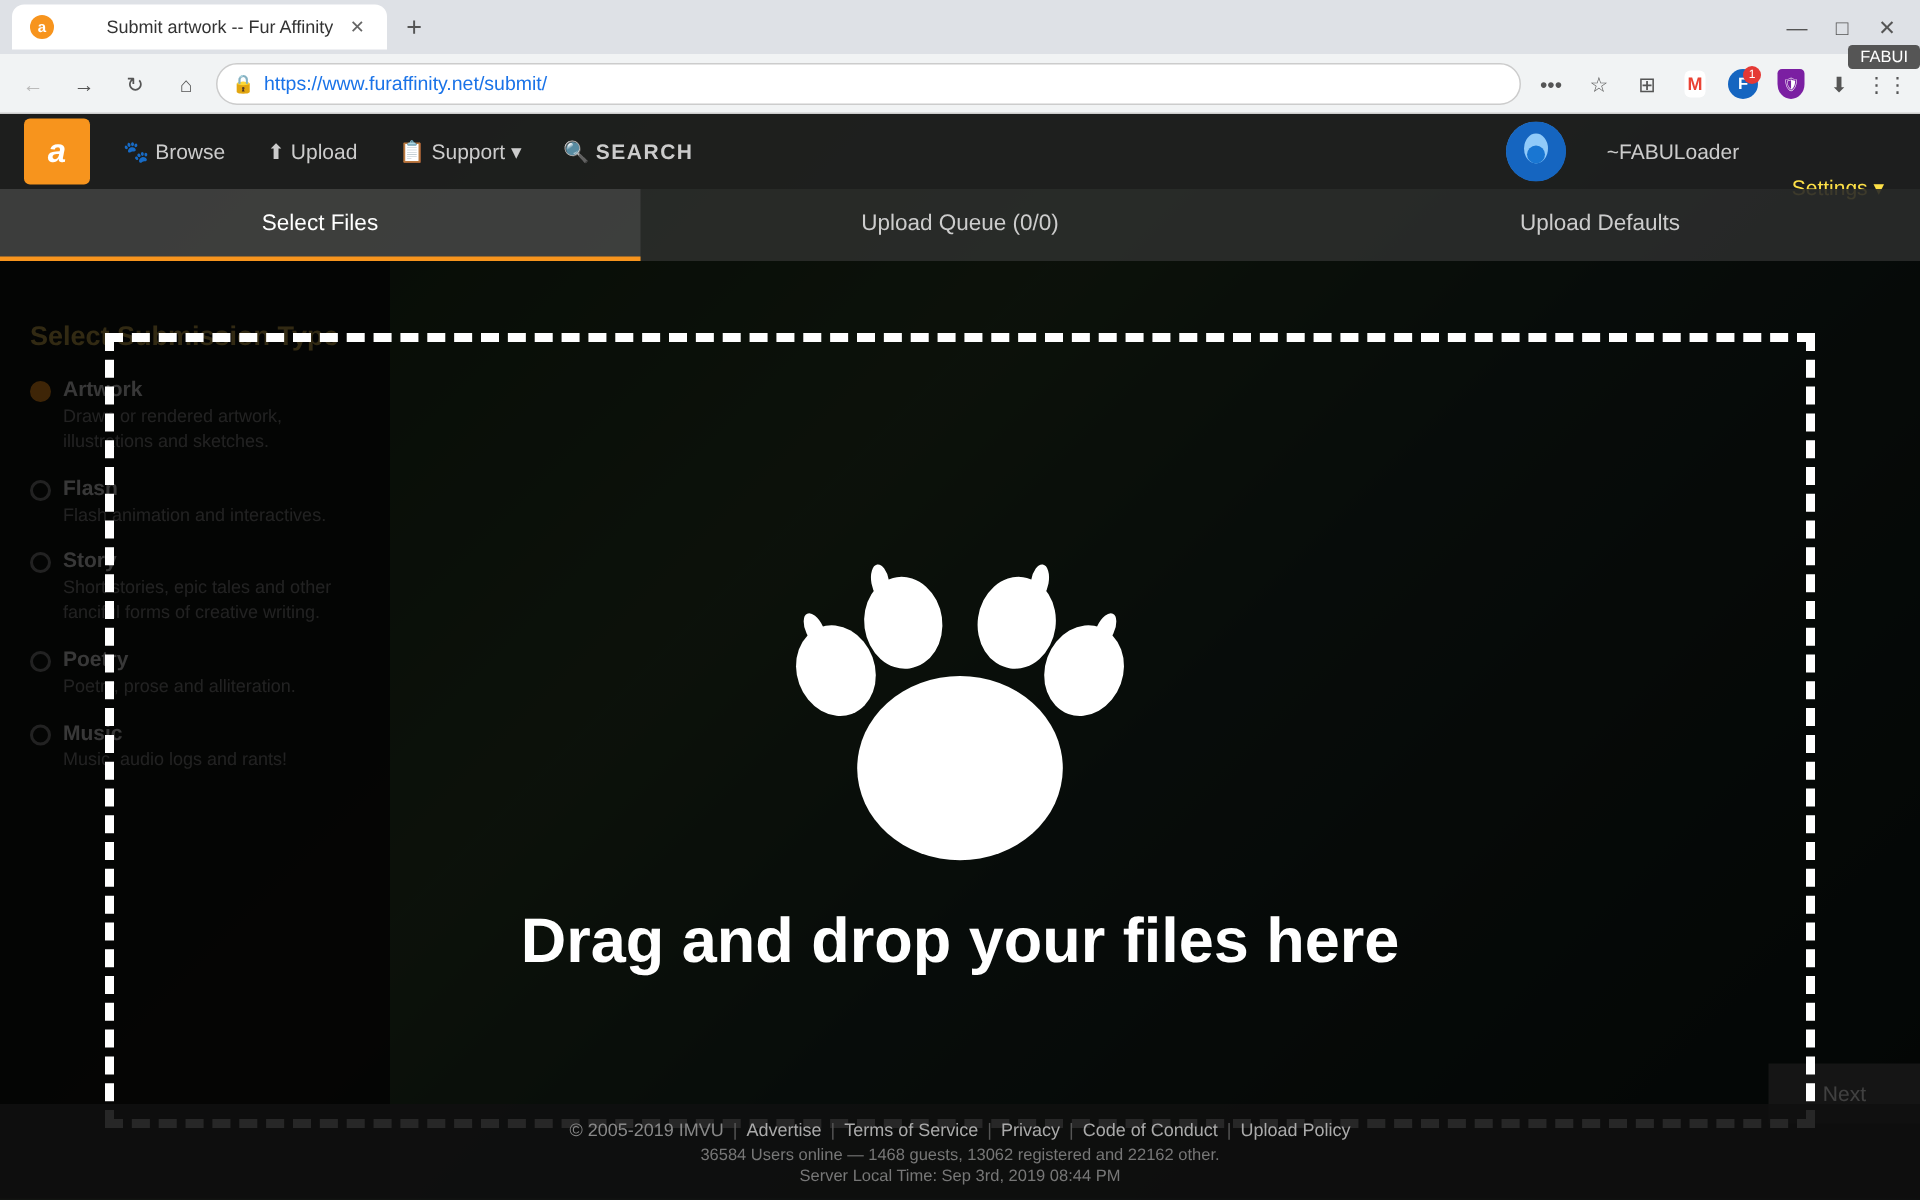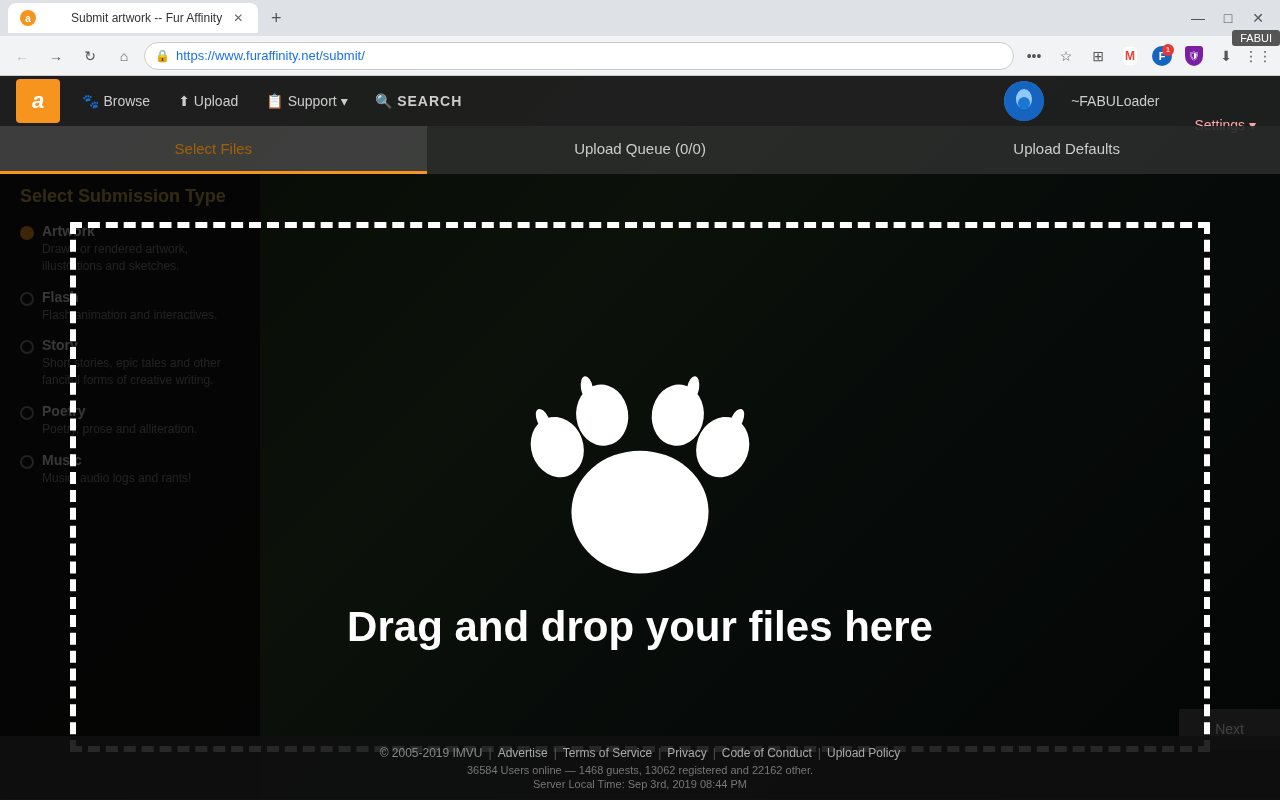--- a/index.html
+++ b/index.html
@@ -176,21 +176,21 @@
       overflow: hidden;
     }
     .user-avatar-img {
       width: 100%; height: 100%;
       background: linear-gradient(135deg, #4a90d9 0%, #1565c0 100%);
       display: flex; align-items: center; justify-content: center;
       color: white; font-size: 12px;
     }
     .username { color: #ccc; font-size: 14px; }
     .settings-btn {
-      color: #fca5a5; font-size: 14px;
+      color: #fde047; font-size: 14px;
       padding: 4px 8px;
       cursor: pointer;
       margin-top: 47px;
     }
 
     
     .fa-tabs {
       position: relative; z-index: 10;
       display: flex;
       background: rgba(40,40,40,0.9);
@@ -198,37 +198,37 @@
     .fa-tab {
       flex: 1;
       padding: 14px 20px;
       text-align: center;
       color: #ccc;
       font-size: 15px;
       cursor: pointer;
       border-bottom: 3px solid transparent;
     }
     .fa-tab.active {
-      color: #a16207;
+      color: #ffffff;
       background: rgba(255,255,255,0.1);
       border-bottom-color: #f7941d;
     }
 
     
     .fa-content {
       position: relative; z-index: 5;
       display: flex;
       height: calc(800px - 76px - 50px - 49px);
     }
 
     
     .fa-sidebar {
       width: 260px;
       background: rgba(15,15,15,0.85);
-      padding: 12px 20px;
+      padding: 40px 20px;
       color: #ccc;
       flex-shrink: 0;
     }
     .sidebar-title {
       color: #c8a84b;
       font-size: 18px;
       font-weight: bold;
       margin-bottom: 16px;
     }
     .sidebar-option {

